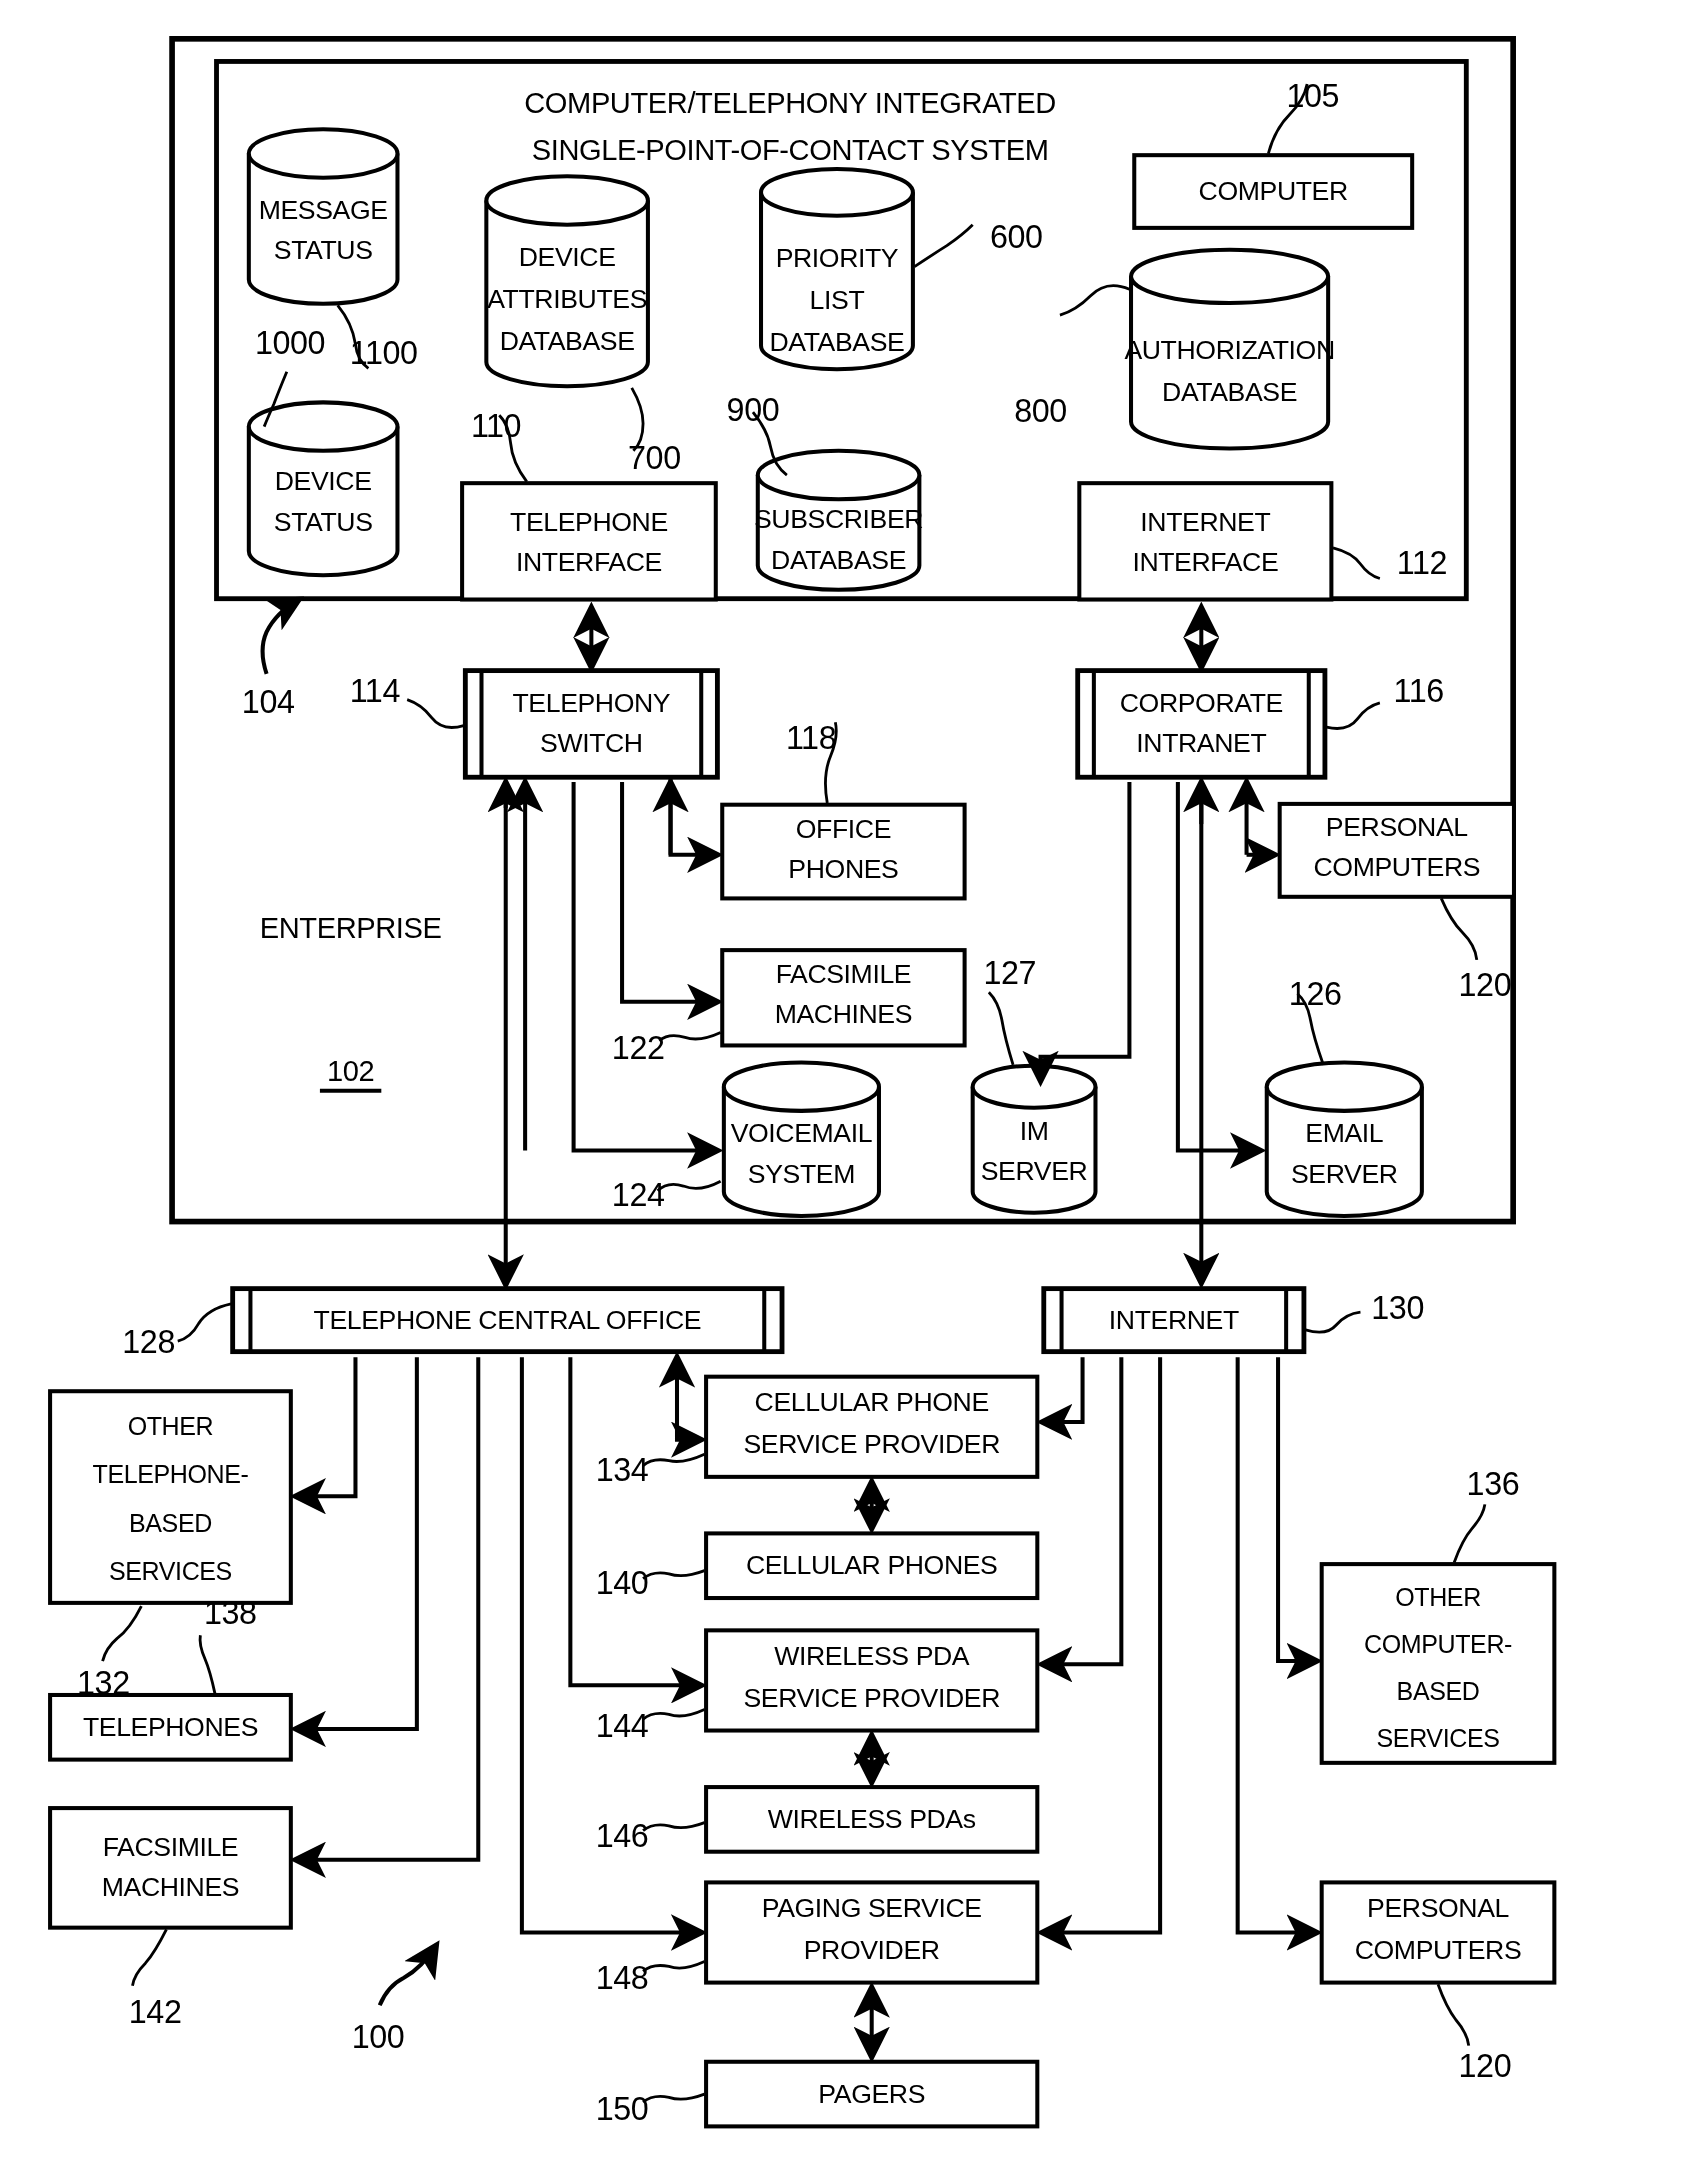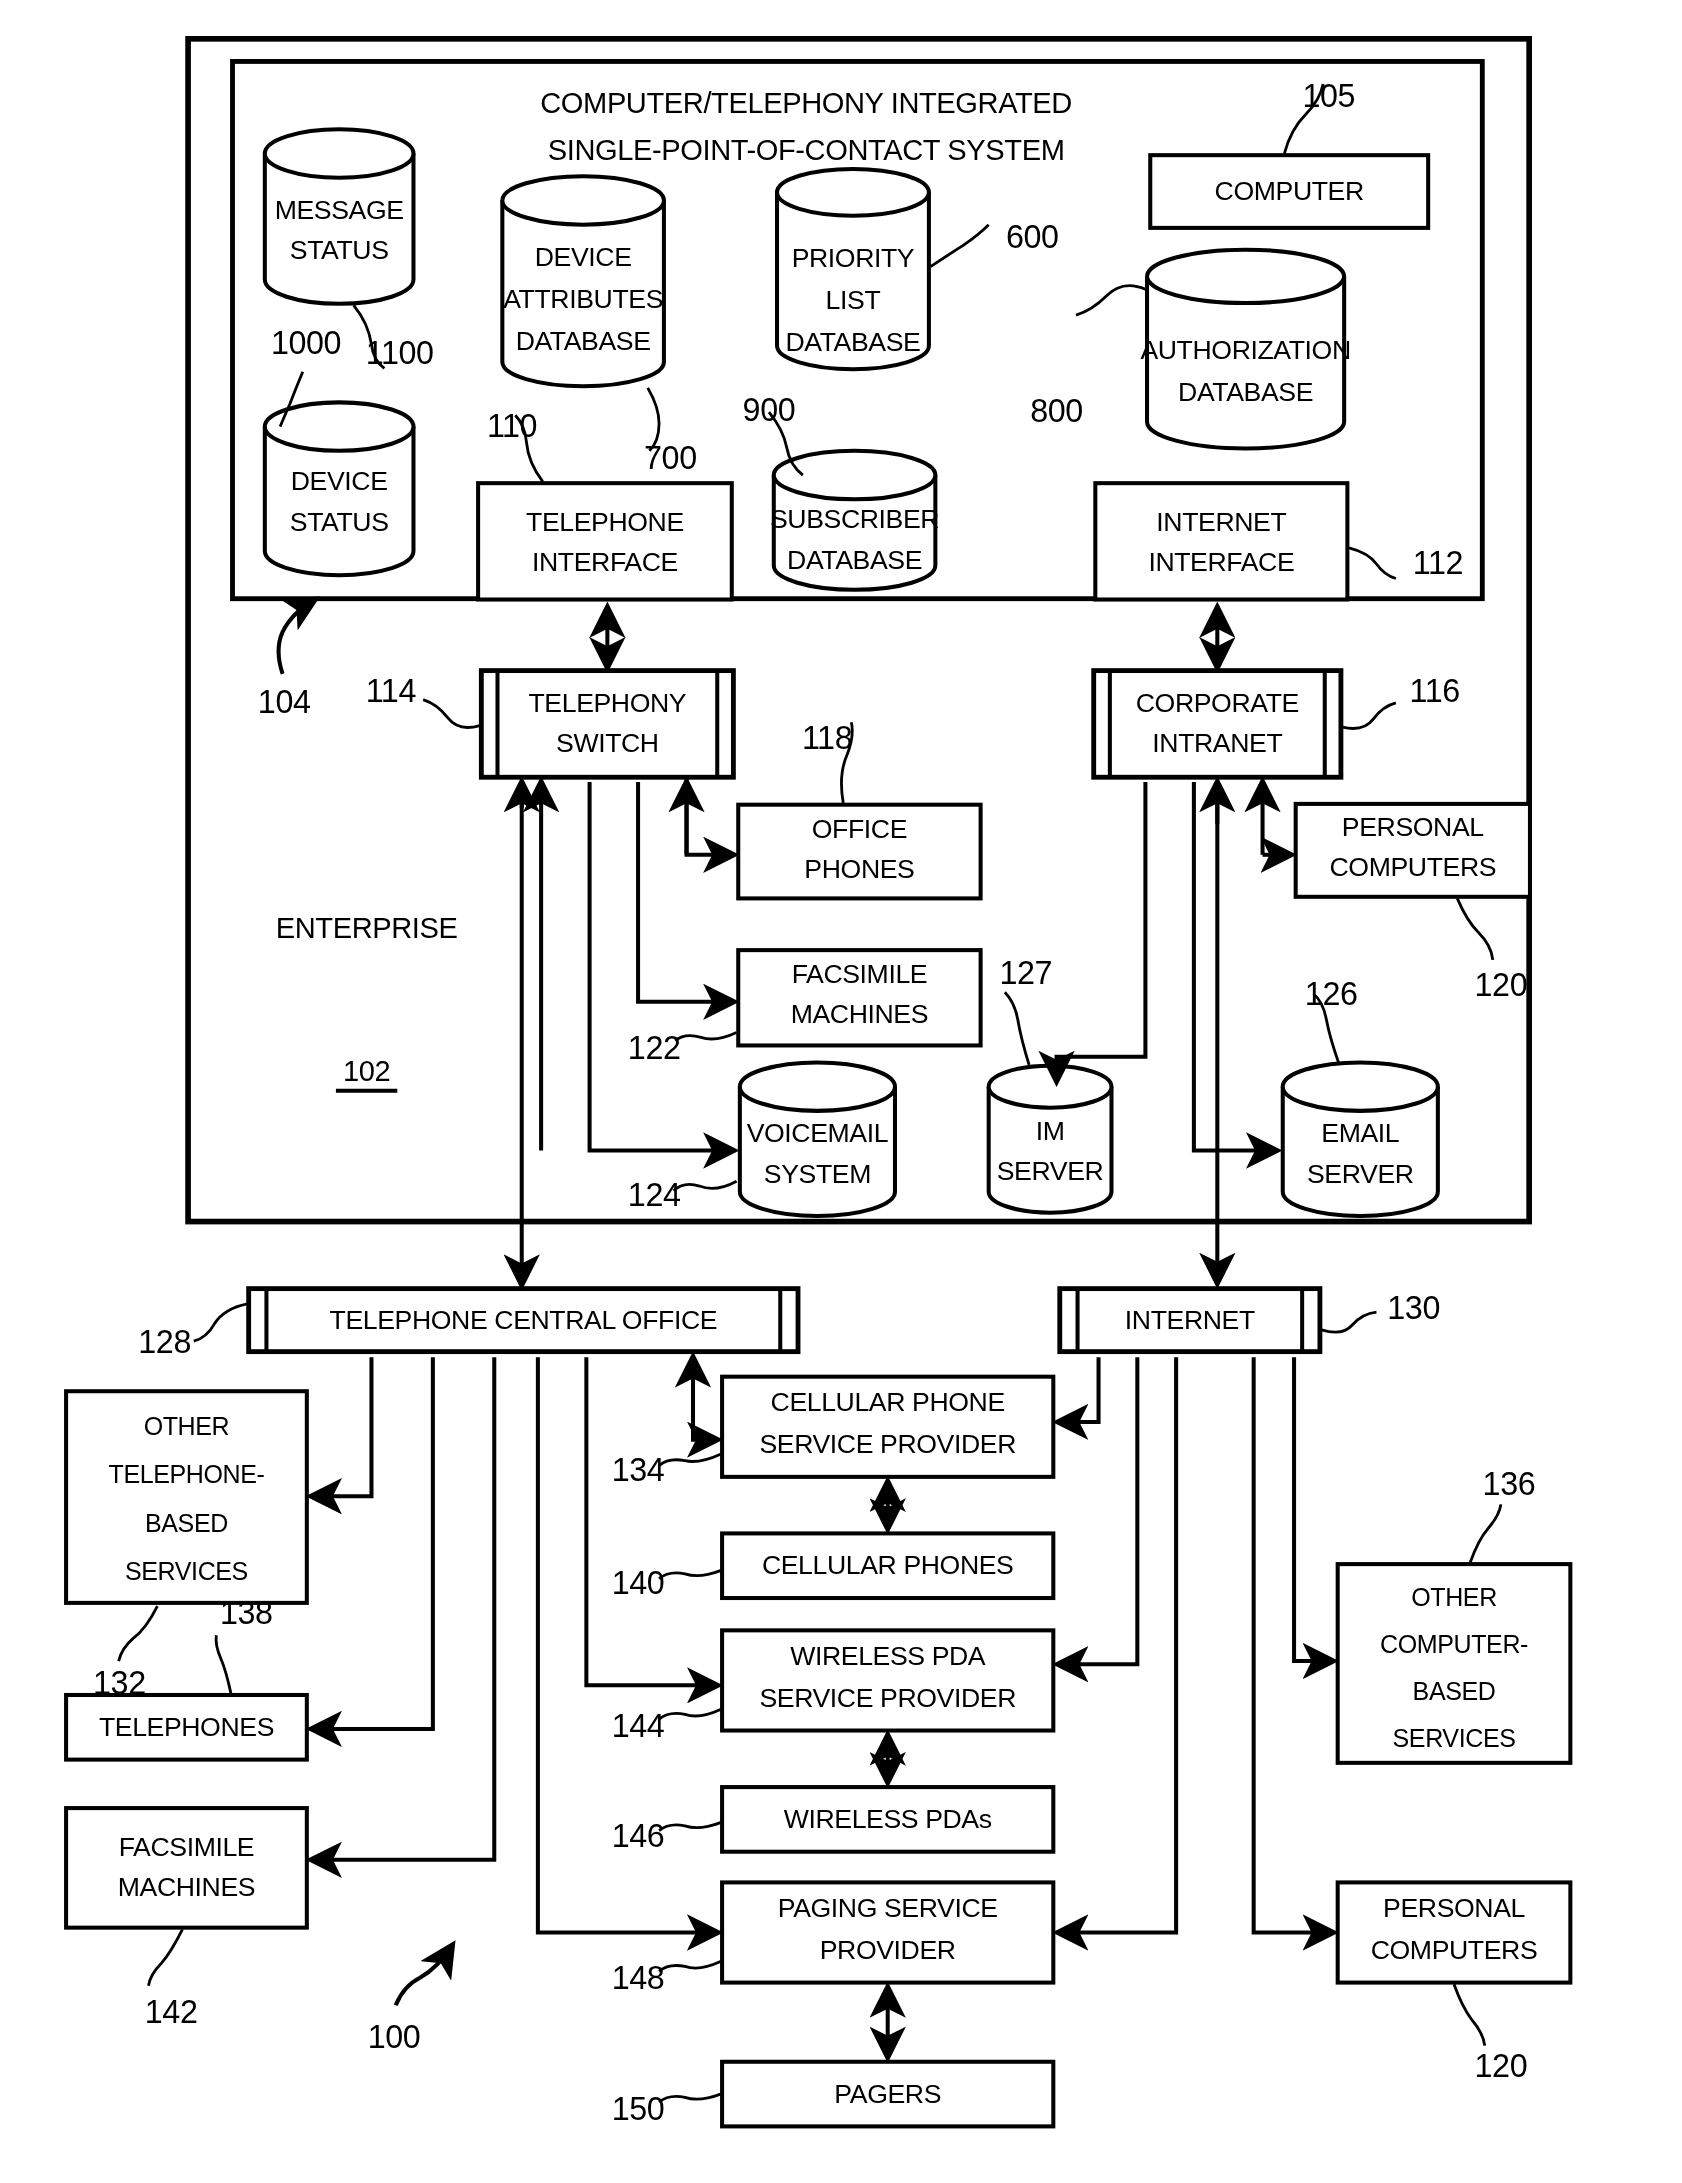--- a/index.html
+++ b/index.html
@@ -11,21 +11,20 @@
     width: 1682px;
     height: 2183px;
     font-family: "Liberation Sans", sans-serif;
     overflow: hidden;
   }
   #figure-root {
     position: relative;
     width: 1514px;
     height: 2183px;
     background: #ffffff;
-    margin-left: 16px;
   }
   svg.figure-canvas {
     position: absolute;
     top: 0;
     left: 0;
     width: 1682px;
     height: 2183px;
   }
   .node-box {
     fill: #ffffff;

